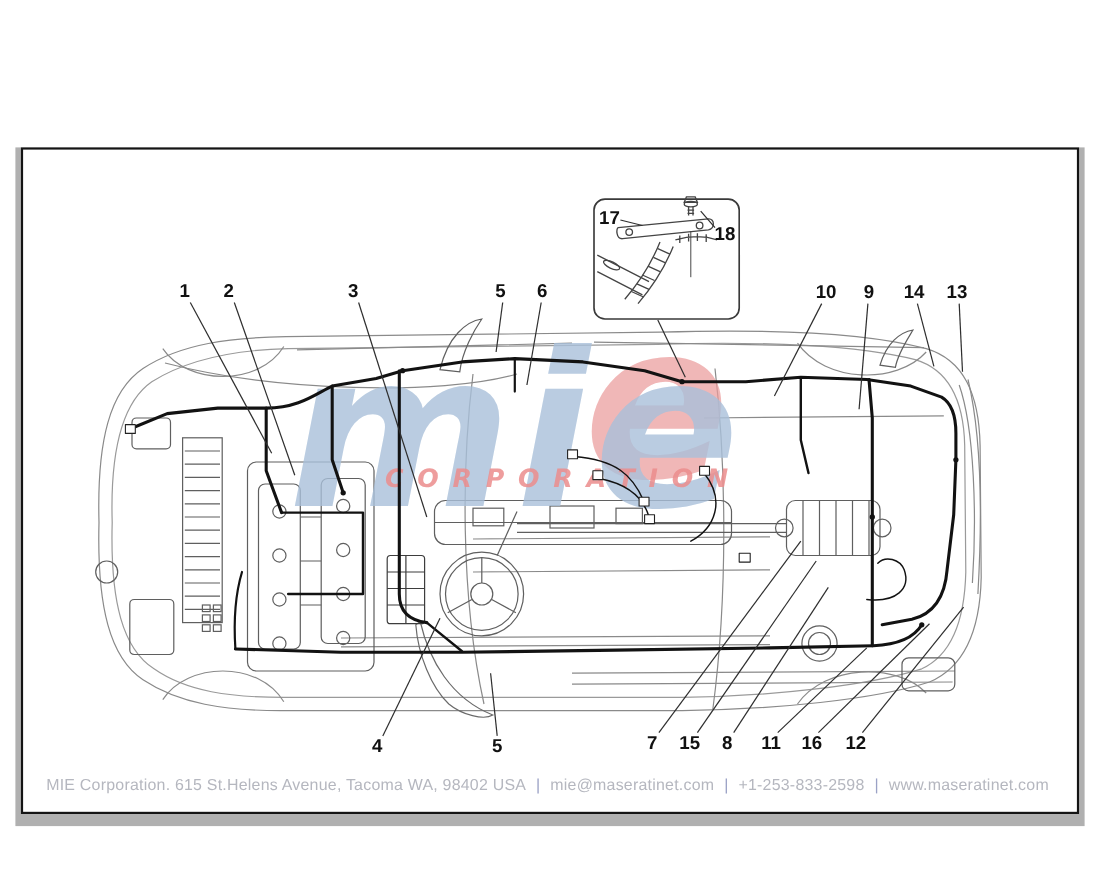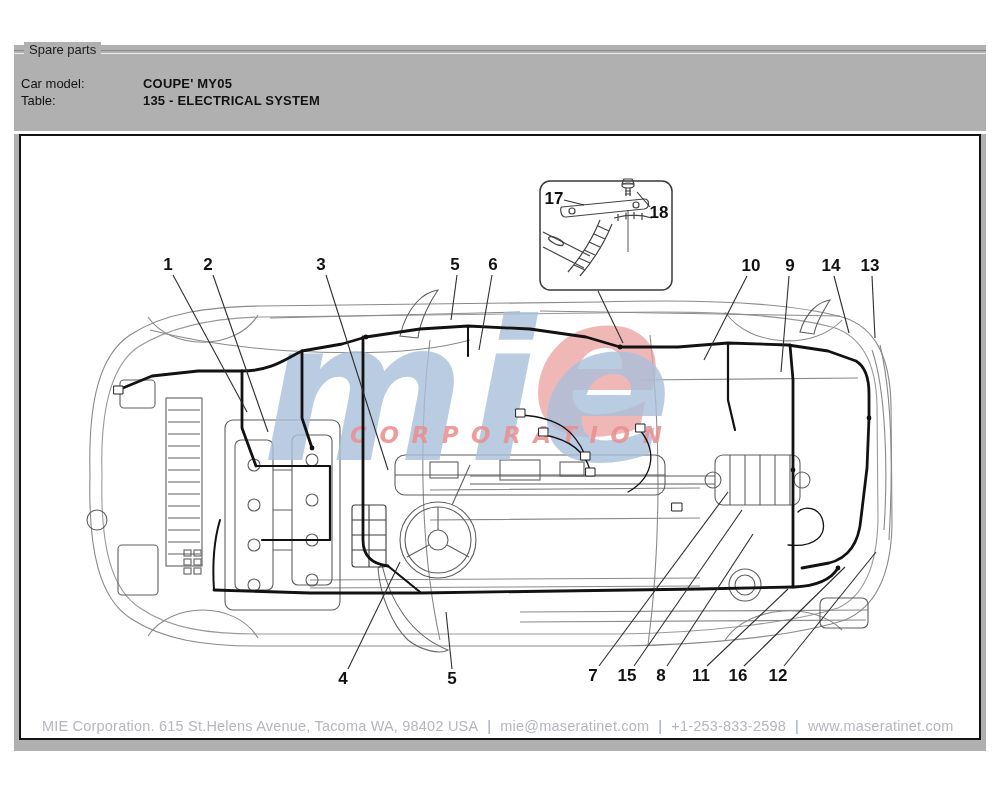--- a/index.html
+++ b/index.html
@@ -16,38 +16,28 @@
   .field-value{font-weight:bold;letter-spacing:.2px;}
   #row-model{top:31px;}
   #row-table{top:48px;}
 
   
   #canvas-frame{left:14px;top:134px;width:972px;height:617px;background:#b0b0b0;}
   #drawing-canvas{left:5px;top:0;width:962px;height:606px;background:#fff;border:2px solid #141414;box-sizing:border-box;}
   #diagram-svg{position:absolute;left:0;top:0;}
 
   
-  #footer-line{left:21px;top:570px;width:920px;font-size:14.5px;letter-spacing:.2px;color:#b5b7bf;white-space:nowrap;margin-top:12px;}
+  #footer-line{left:21px;top:570px;width:920px;font-size:14.5px;letter-spacing:.2px;color:#b5b7bf;white-space:nowrap;}
   #footer-line .sep{color:#9ba2c6;padding:0 9px;}
 </style>
 </head>
 <body>
 
 <div id="page">
 
-  <div id="header-band" class="abs">
-    <div id="groupbox-line" class="abs"></div>
-    <div id="group-label" class="abs">Spare parts</div>
-    <div id="row-model" class="abs field-row">
-      <span class="field-label">Car model:</span><span class="field-value">COUPE' MY05</span>
-    </div>
-    <div id="row-table" class="abs field-row">
-      <span class="field-label">Table:</span><span class="field-value">135 - ELECTRICAL SYSTEM</span>
-    </div>
-  </div>
 
   <div id="canvas-frame" class="abs">
     <div id="drawing-canvas" class="abs">
 
       <svg id="diagram-svg" width="958" height="602" viewBox="21 136 958 602" xmlns="http://www.w3.org/2000/svg">
 
         <g stroke="#8a8a8a" fill="none" stroke-width="1.1">
           <path d="M 90,475 C 88,400 100,355 130,335 C 165,312 210,307 260,306 L 600,302 C 700,299 790,303 842,317 C 876,327 890,358 891,405 L 892,525 C 891,572 878,606 845,620 C 795,636 705,645 620,646 L 255,646 C 205,646 163,640 130,618 C 100,598 88,552 90,475 Z"></path>
           <path d="M 102,475 C 100,408 112,365 138,347 C 170,327 212,318 262,317 L 598,313 C 695,310 782,314 832,327 C 862,336 876,362 877,405 L 878,520 C 877,563 866,595 838,608 C 790,623 703,633 620,634 L 258,634 C 210,634 170,629 140,608 C 112,590 100,548 102,475 Z" stroke="#9a9a9a"></path>
           <path d="M 148,317 C 170,350 235,352 258,315"></path>

